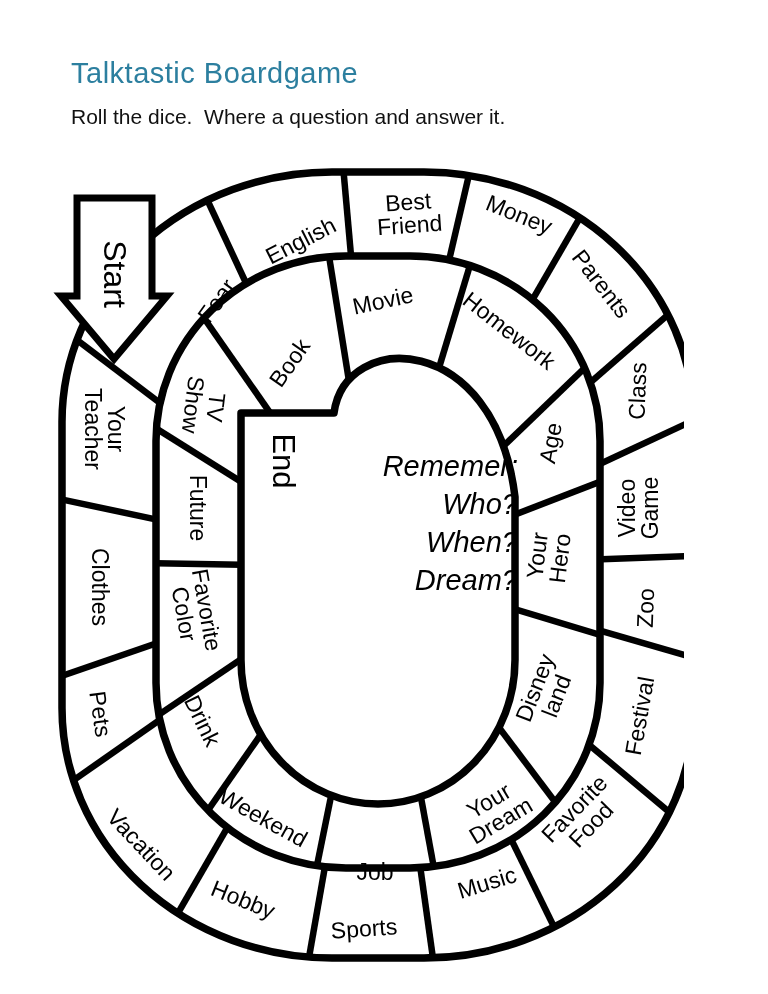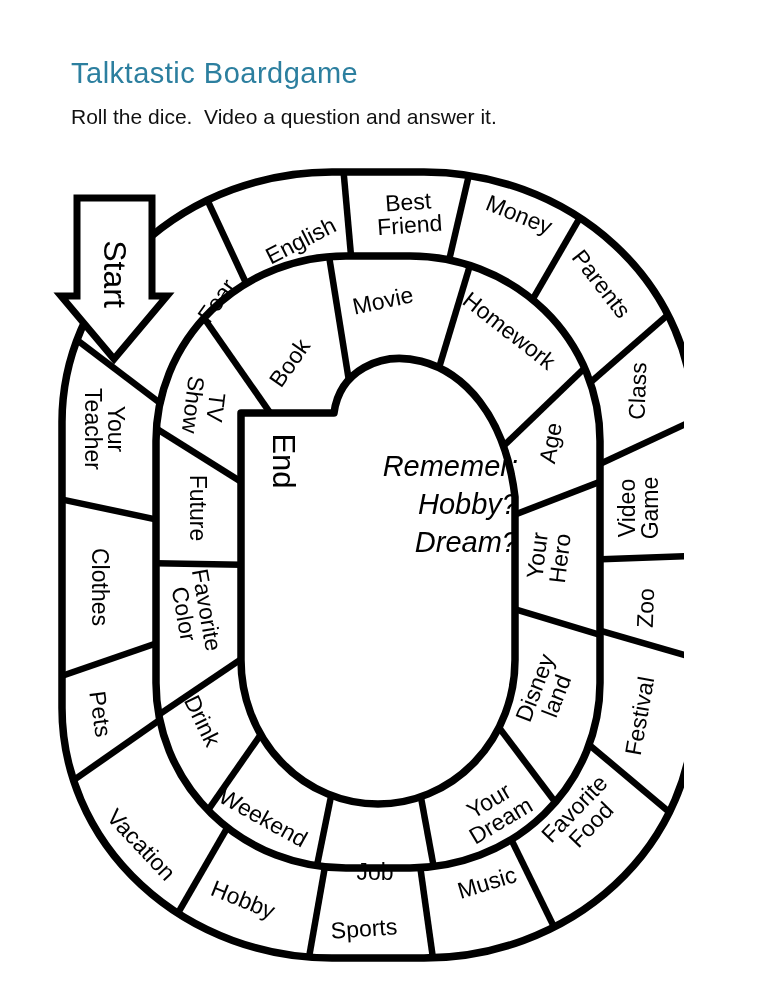--- a/index.html
+++ b/index.html
@@ -21,21 +21,21 @@
   .end-label{position:absolute;left:283px;top:461px;transform:translate(-50%,-50%) rotate(90deg);
              font-size:31px;}
   .center-text{position:absolute;left:256px;top:447px;width:262px;text-align:right;
                font-size:29px;line-height:38px;font-style:italic;}
 </style>
 </head>
 <body>
 
 <div class="page">
   <h1 class="title">Talktastic Boardgame</h1>
-  <p class="subtitle">Roll the dice.  Video a question and answer it.</p>
+  <p class="subtitle">Roll the dice.  Where a question and answer it.</p>
 
   <div class="board">
     <svg width="768" height="994" viewBox="0 0 768 994">
       <defs>
         <clipPath id="bandOuter">
           <path clip-rule="evenodd" d="M 332 172 L 424 172 A 270 250 0 0 1 694 422 L 694 708 A 270 250 0 0 1 424 958 L 332 958 A 270 250 0 0 1 62 708 L 62 422 A 270 250 0 0 1 332 172 Z M 346 256 L 410 256 A 190 185 0 0 1 600 441 L 600 683 A 190 185 0 0 1 410 868 L 346 868 A 190 185 0 0 1 156 683 L 156 441 A 190 185 0 0 1 346 256 Z"></path>
         </clipPath>
         <clipPath id="bandInner">
           <path clip-rule="evenodd" d="M 346 256 L 410 256 A 190 185 0 0 1 600 441 L 600 683 A 190 185 0 0 1 410 868 L 346 868 A 190 185 0 0 1 156 683 L 156 441 A 190 185 0 0 1 346 256 Z M 241 413 L 334 413 C 345 330 495 330 515 497 L 515 660 A 137 144 0 0 1 378 804 A 137 144 0 0 1 241 660 Z"></path>
         </clipPath>
@@ -125,17 +125,18 @@
 land</div>
     <div class="space-label" style="left:549px;top:557px;--r:-83deg">Your
 Hero</div>
     <div class="space-label" style="left:551px;top:443px;--r:-80deg">Age</div>
     <div class="space-label" style="left:509px;top:331px;--r:38deg">Homework</div>
     <div class="space-label" style="left:383px;top:301px;--r:-12deg">Movie</div>
     <div class="space-label" style="left:290px;top:363px;--r:-55deg">Book</div>
 
     <div class="center-text">
       <div>Rememer:</div>
-      <div>Hobby?</div>
+      <div>Who?</div>
+      <div>When?</div>
       <div>Dream?</div>
     </div>
   </div>
 </div>
 
 </body></html>

